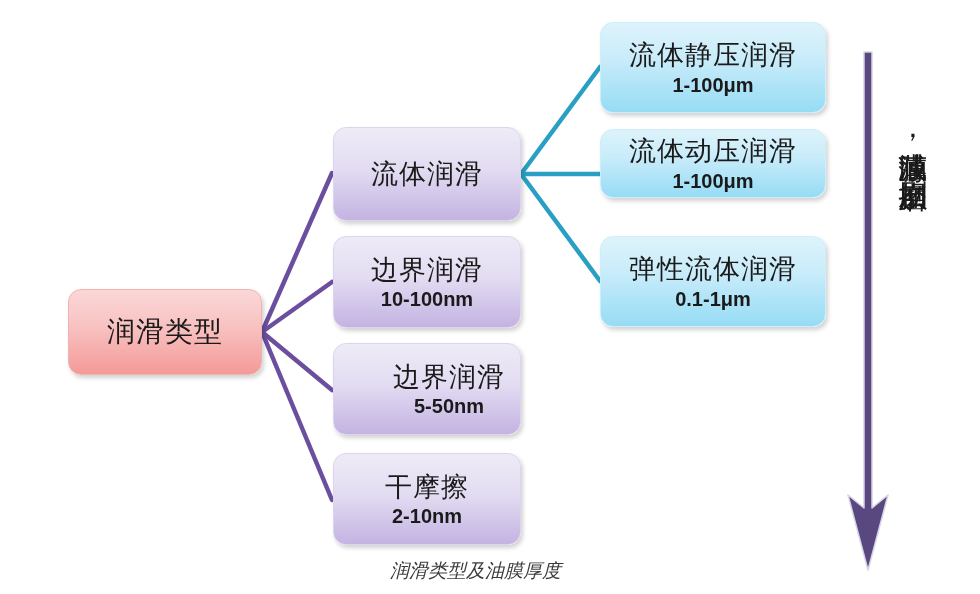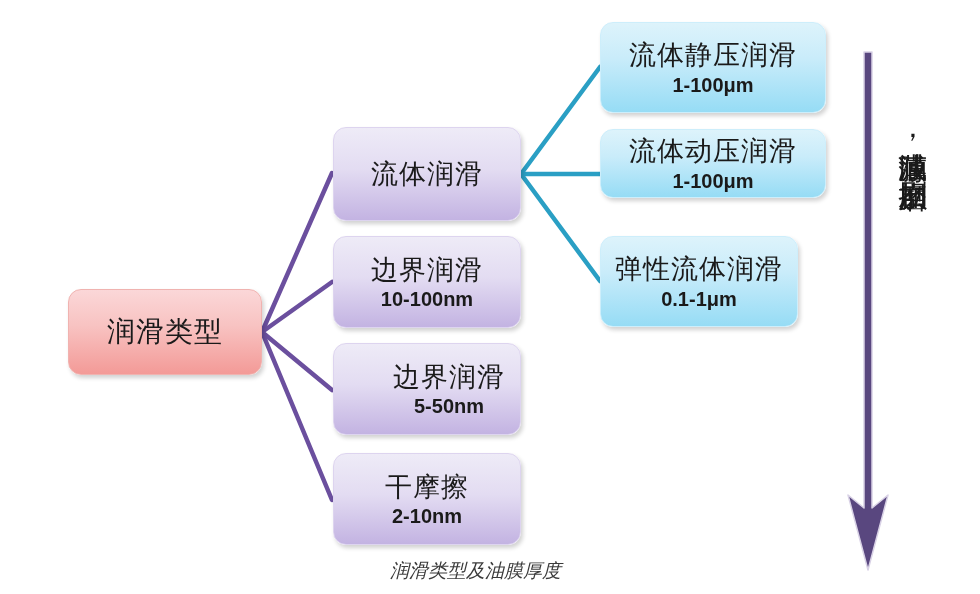--- a/index.html
+++ b/index.html
@@ -149,21 +149,21 @@
   <div class="node blue has-sub" style="left:600px; top:22px; width:226px; height:91px;">
     <div class="title">流体静压润滑</div>
     <div class="sub">1-100μm</div>
   </div>
 
   <div class="node blue has-sub" style="left:600px; top:129px; width:226px; height:69px;">
     <div class="title">流体动压润滑</div>
     <div class="sub">1-100μm</div>
   </div>
 
-  <div class="node blue has-sub" style="left:600px; top:236px; width:198px; height:91px;">
+  <div class="node blue has-sub" style="left:600px; top:236px; width:226px; height:91px;">
     <div class="title">弹性流体润滑</div>
     <div class="sub">0.1-1μm</div>
   </div>
 
   <div class="side-text" style="left:897px; top:130px; height:330px;">油膜减薄，磨损加剧</div>
 
   <div class="caption" style="left:390px; top:558px;font-style:italic;">润滑类型及油膜厚度</div>
 
 </div>
 

